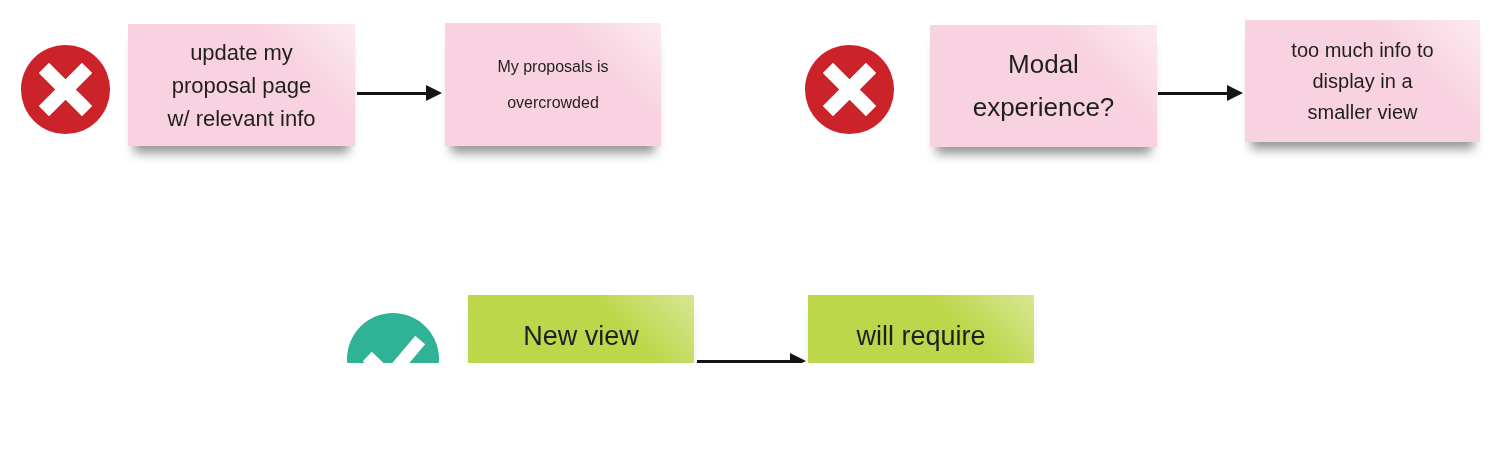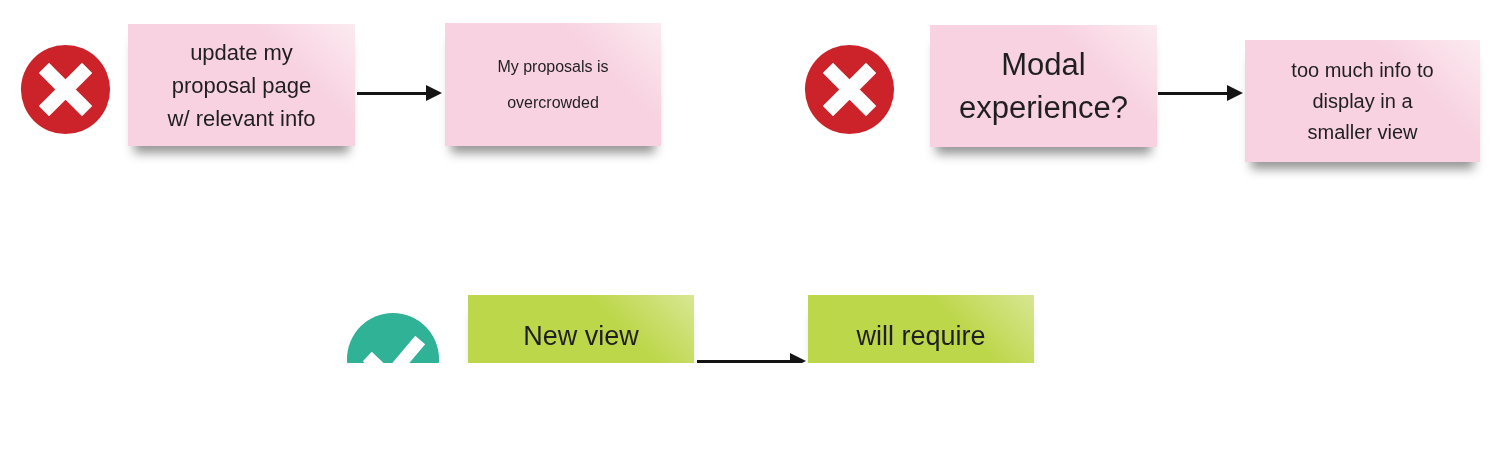--- a/index.html
+++ b/index.html
@@ -29,22 +29,22 @@
     width:0;height:0;
     border-left:16px solid var(--arrow-color,#141414);
     border-top:8px solid transparent;border-bottom:8px solid transparent;
   }
   
   .i1{left:19px;top:43px;width:93px;height:93px;}
   .i2{left:803px;top:43px;width:93px;height:93px;}
   .i3{left:345px;top:311px;width:96px;height:96px;}
   .p1{left:128px;top:24px;width:227px;height:122px;font-size:22px;line-height:33px;}
   .p2{left:445px;top:23px;width:216px;height:123px;font-size:16px;line-height:36px;}
-  .p3{left:930px;top:25px;width:227px;height:122px;font-size:31px;line-height:43px;}
-  .p4{left:1245px;top:40px;width:235px;height:122px;font-size:20px;line-height:31px;}
+  .p3{left:930px;top:25px;width:227px;height:122px;font-size:26px;line-height:43px;}
+  .p4{left:1245px;top:20px;width:235px;height:122px;font-size:20px;line-height:31px;}
   .p5{left:468px;top:295px;width:226px;height:122px;font-size:27px;line-height:39px;}
   .p6{left:808px;top:295px;width:226px;height:122px;font-size:27px;line-height:39px;align-items:center;}
   .a1{left:357px;top:85px;width:85px;}
   .a2{left:1158px;top:85px;width:85px;}
   .a3{left:697px;top:353px;width:109px;}
 </style>
 </head>
 <body>
 
 <div class="board">

